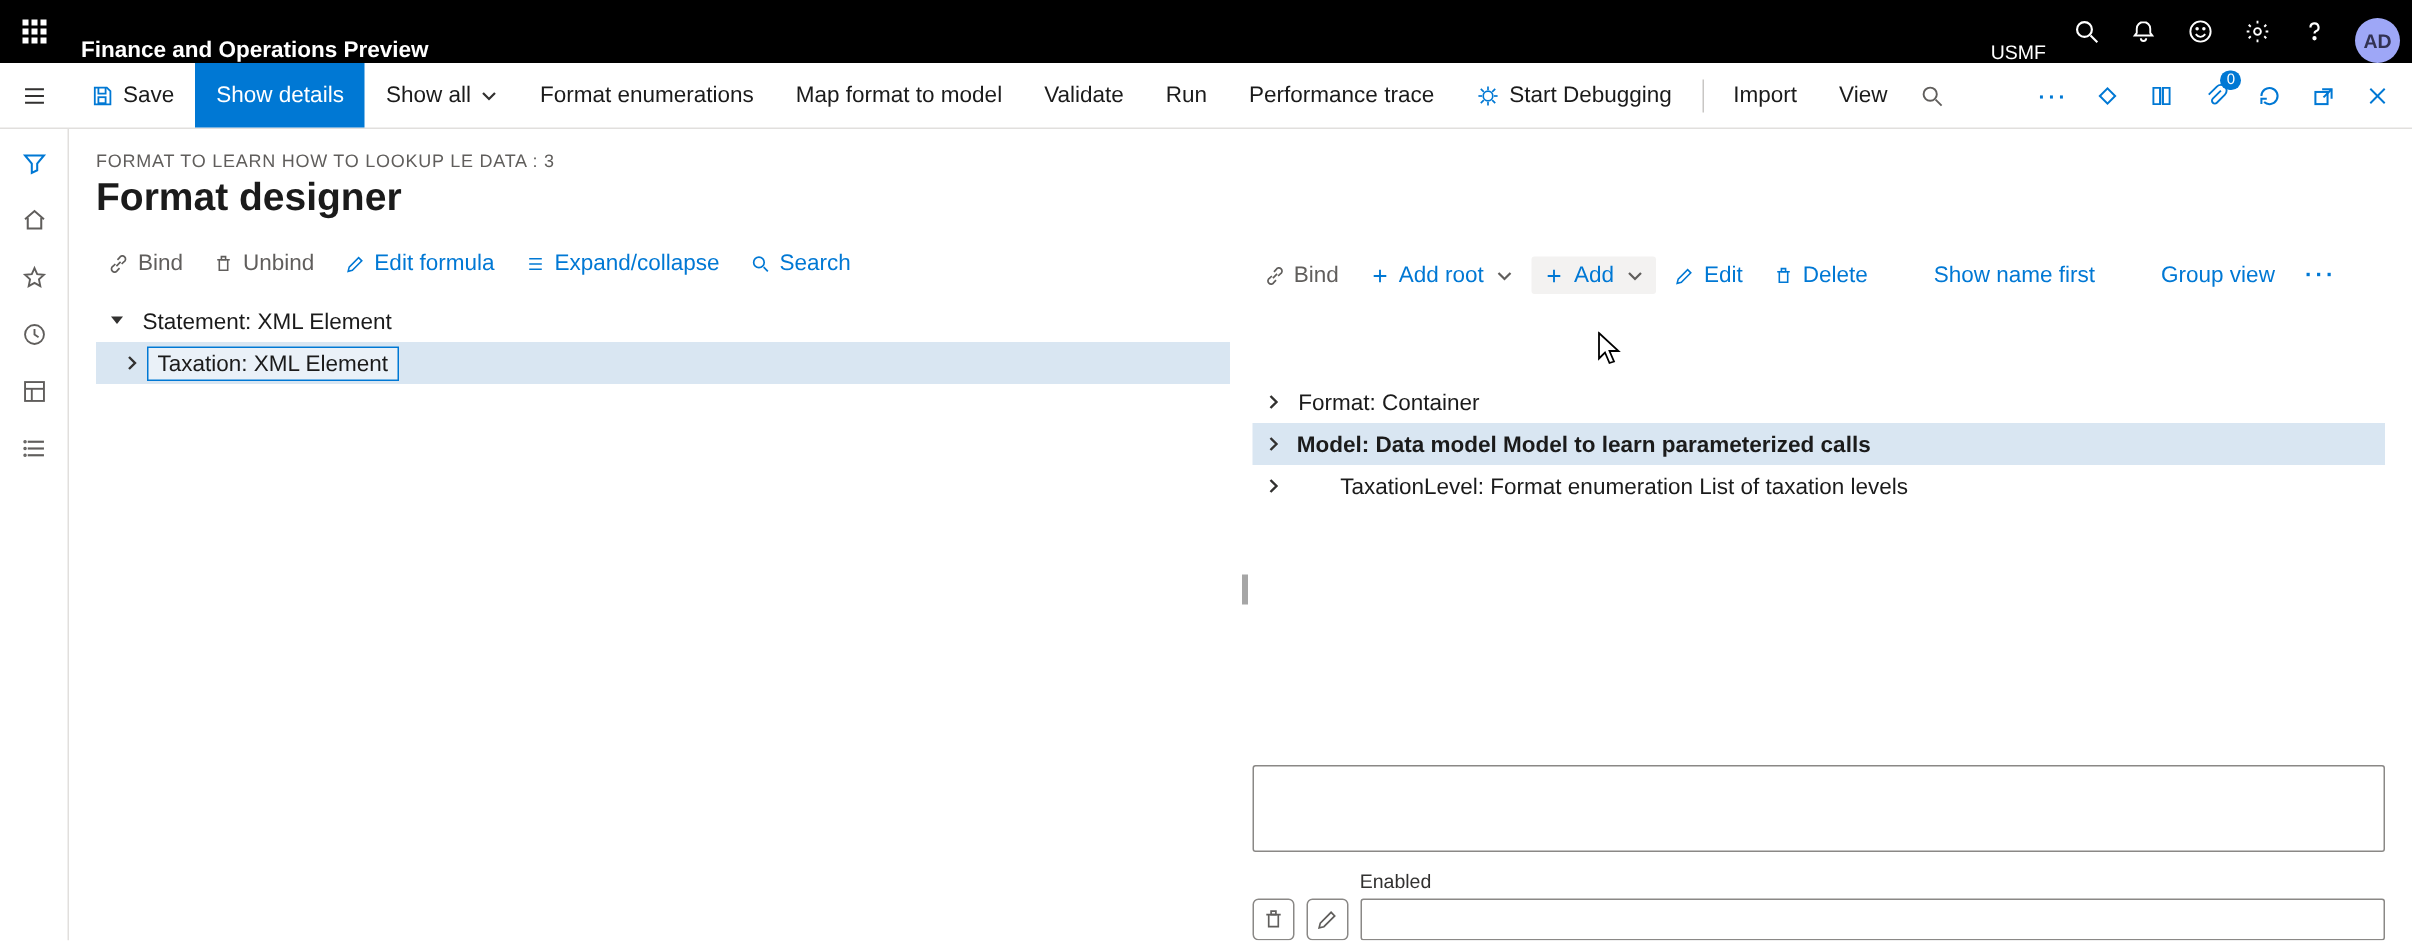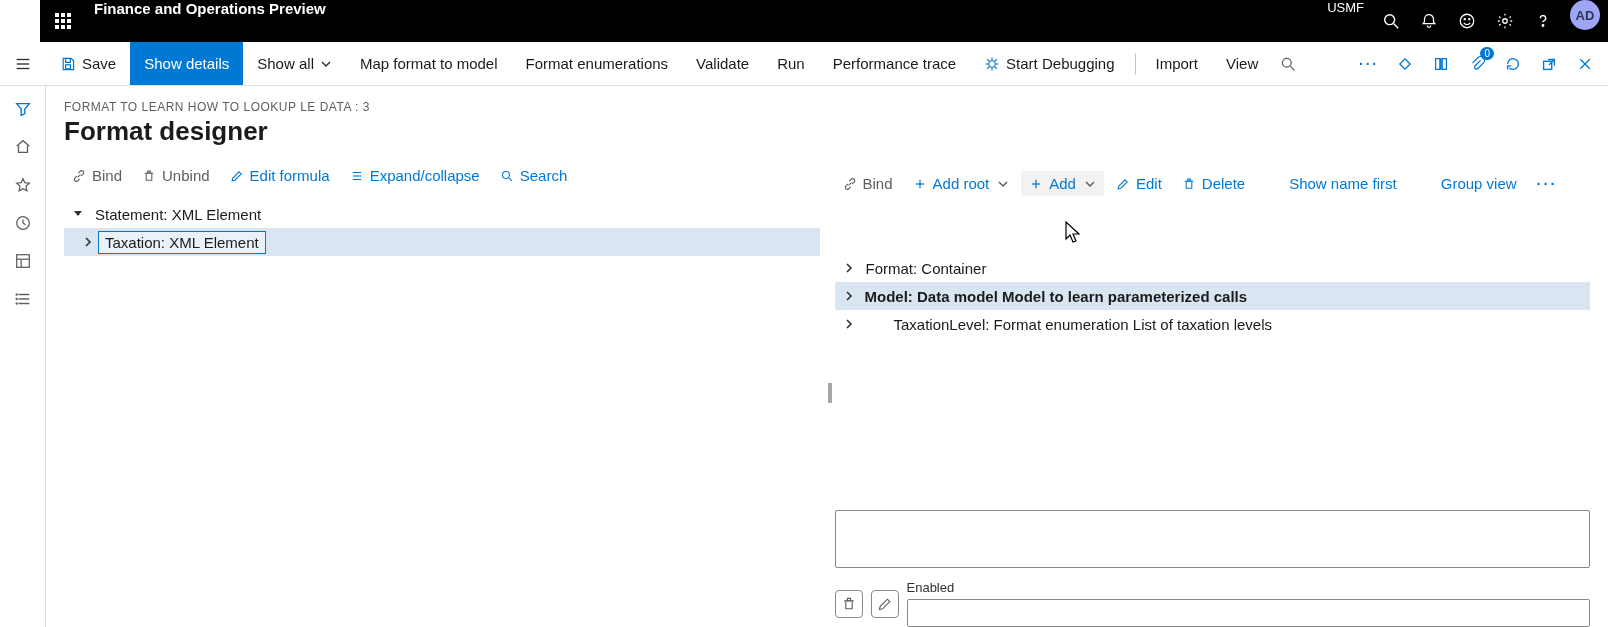--- a/index.html
+++ b/index.html
@@ -13,21 +13,21 @@
     --sel-border: #0078d4;
     --topbar-h: 42px;
     --cmdbar-h: 44px;
     --leftnav-w: 46px;
   }
   * { box-sizing: border-box; }
   html, body { margin:0; padding:0; height:100%; font-family:"Segoe UI", Arial, sans-serif; font-size:14px; color:var(--text); background:#fff; }
   svg { display:block; }
 
   
-  .topbar { height:var(--topbar-h); background:#000; color:#fff; display:flex; align-items:flex-start;margin-left:40px; }
+  .topbar { height:var(--topbar-h); background:#000; color:#fff; display:flex; align-items:flex-end; }
   .topbar .waffle { width:46px; height:100%; display:flex; align-items:center; justify-content:center; cursor:pointer; }
   .topbar .waffle-grid { display:grid; grid-template-columns:repeat(3,4px); grid-auto-rows:4px; gap:2px; }
   .topbar .waffle-grid span { background:#fff; width:4px; height:4px; }
   .topbar .title { font-weight:600; font-size:15px; margin-left:8px; }
   .topbar .spacer { flex:1; }
   .topbar .entity { font-size:13px; margin-right:8px; }
   .topbar .ticon { width:38px; height:100%; display:flex; align-items:center; justify-content:center; cursor:pointer; }
   .topbar .avatar { width:30px; height:30px; border-radius:50%; background:#9ea7f7; color:#323253; display:flex; align-items:center; justify-content:center; font-weight:600; font-size:13px; margin:0 8px; }
 
   
@@ -73,21 +73,21 @@
   .tree { padding-top:4px; font-size:15px; }
   .treerow { display:flex; align-items:center; height:28px; padding-right:8px; }
   .treerow .twisty { width:20px; height:20px; display:flex; align-items:center; justify-content:center; cursor:pointer; }
   .treerow .label { padding:2px 6px; border:1px solid transparent; }
   .treerow.selected { background:var(--sel-bg); }
   .treerow.selected .label { border-color:var(--sel-border); background:#eaf1f8; }
   .treerow.rowhl { background:var(--sel-bg); font-weight:600; }
 
   
   .bottom-box { border:1px solid #8a8886; min-height:58px; border-radius:2px; margin-top:auto; }
-  .bottomrow { display:flex; align-items:center; gap:8px; margin-top:12px; }
+  .bottomrow { display:flex; align-items:flex-end; gap:8px; margin-top:12px; }
   .sqbtn { width:28px; height:28px; border:1px solid #8a8886; border-radius:4px; display:flex; align-items:center; justify-content:center; cursor:pointer; }
   .enabled-col { flex:1; }
   .enabled-col .lbl { font-size:13px; color:#323130; margin-bottom:4px; }
   .enabled-col .field { height:28px; border:1px solid #8a8886; border-radius:2px; }
 
   .more-dots { letter-spacing:2px; font-weight:bold; }
 
   
   .cursor-img { position:absolute; pointer-events:none; z-index:50; }
 </style>
@@ -169,24 +169,24 @@
   </div>
 
   <div class="item">
     <span>Show all</span>
     <svg class="chev-down" width="12" height="12" viewBox="0 0 12 12" fill="none" stroke="#323130" stroke-width="1.5">
         <path d="M2 4l4 4 4-4"></path>
       </svg>
   </div>
 
   <div class="item">
+    <span>Format enumerations</span>
+  </div>
+  <div class="item">
     <span>Map format to model</span>
-  </div>
-  <div class="item">
-    <span>Format enumerations</span>
   </div>
   <div class="item">
     <span>Validate</span>
   </div>
   <div class="item">
     <span>Run</span>
   </div>
   <div class="item">
     <span>Performance trace</span>
   </div>

